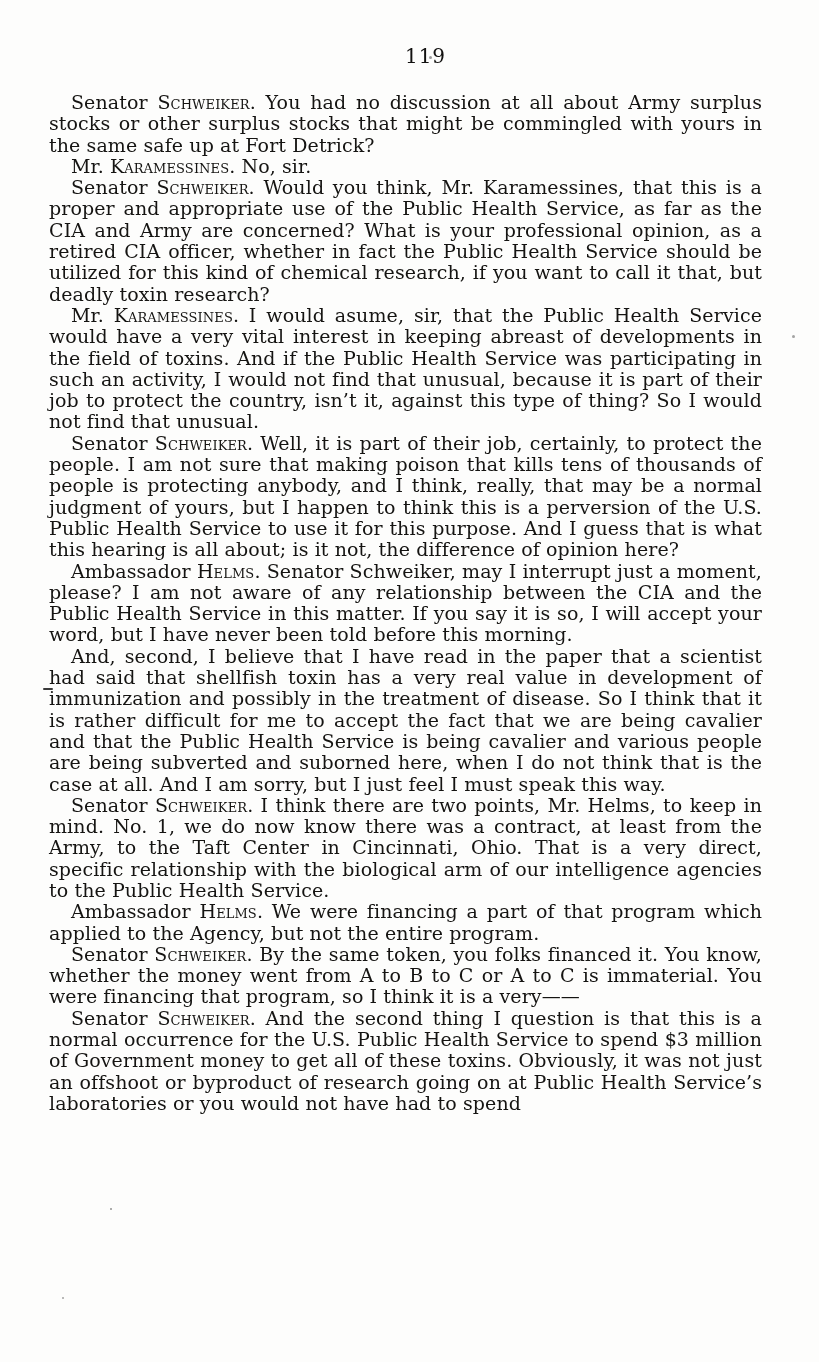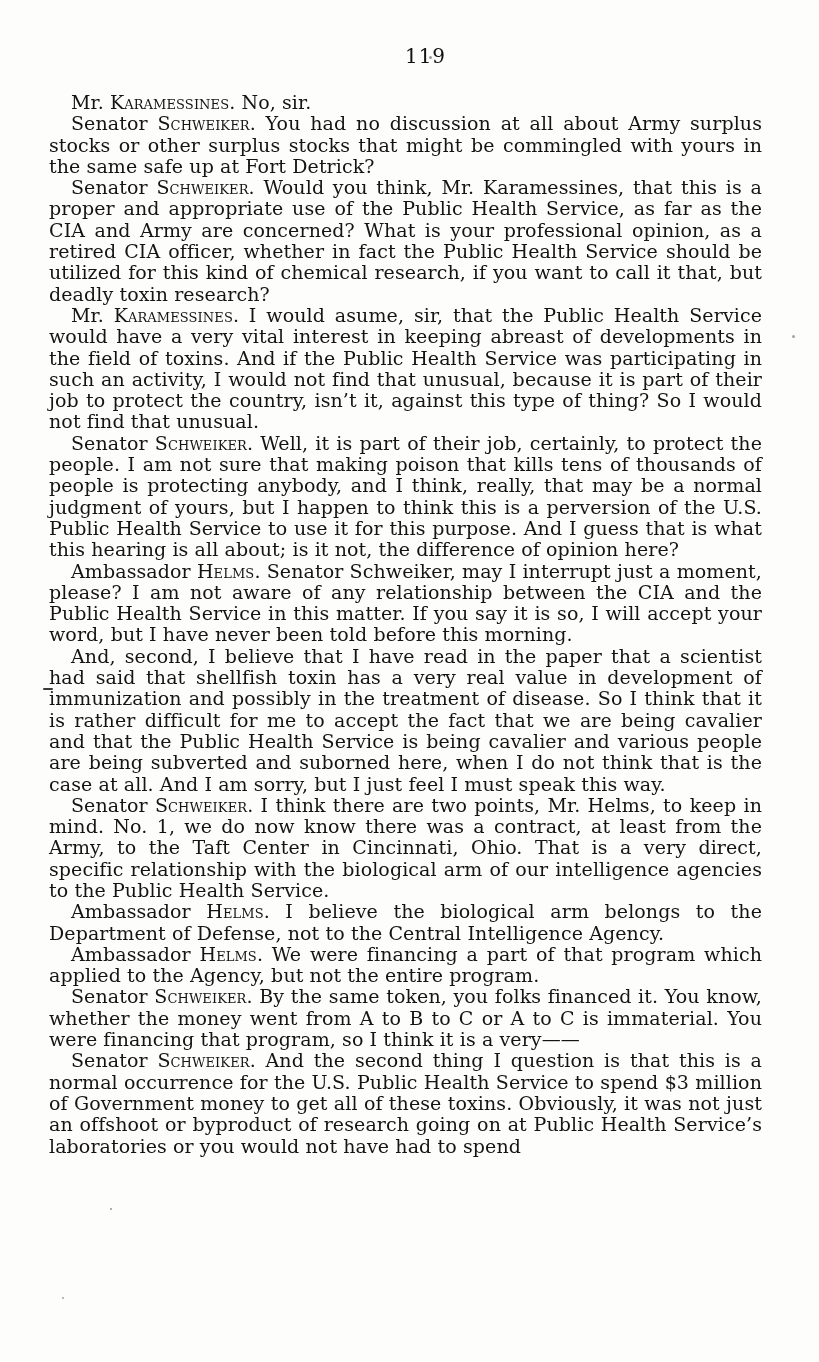--- a/index.html
+++ b/index.html
@@ -66,37 +66,36 @@
 </style>
 </head>
 <body>
 
 <div class="page">
 
   <div class="page-number">119</div>
 
   <div class="body-text">
 
+    <p><span>Senator </span><span class="sc">Schweiker</span><span>. You had no discussion at all about Army surplus stocks or other surplus stocks that might be commingled with yours in the same safe up at Fort Detrick?</span></p>
+
     <p><span>Mr. </span><span class="sc">Karamessines</span><span>. No, sir.</span></p>
-
-    <p><span>Senator </span><span class="sc">Schweiker</span><span>. You had no discussion at all about Army surplus stocks or other surplus stocks that might be commingled with yours in the same safe up at Fort Detrick?</span></p>
 
     <p><span>Senator </span><span class="sc">Schweiker</span><span>. Would you think, Mr. Karamessines, that this is a proper and appropriate use of the Public Health Service, as far as the CIA and Army are concerned? What is your professional opinion, as a retired CIA officer, whether in fact the Public Health Service should be utilized for this kind of chemical research, if you want to call it that, but deadly toxin research?</span></p>
 
     <p><span>Mr. </span><span class="sc">Karamessines</span><span>. I would asume, sir, that the Public Health Service would have a very vital interest in keeping abreast of developments in the field of toxins. And if the Public Health Service was participating in such an activity, I would not find that unusual, because it is part of their job to protect the country, isn’t it, against this type of thing? So I would not find that unusual.</span></p>
 
     <p><span>Senator </span><span class="sc">Schweiker</span><span>. Well, it is part of their job, certainly, to protect the people. I am not sure that making poison that kills tens of thousands of people is protecting anybody, and I think, really, that may be a normal judgment of yours, but I happen to think this is a perversion of the U.S. Public Health Service to use it for this purpose. And I guess that is what this hearing is all about; is it not, the difference of opinion here?</span></p>
 
     <p><span>Ambassador </span><span class="sc">Helms</span><span>. Senator Schweiker, may I interrupt just a moment, please? I am not aware of any relationship between the CIA and the Public Health Service in this matter. If you say it is so, I will accept your word, but I have never been told before this morning.</span></p>
 
     <p><span></span><span class="sc"></span><span>And, second, I believe that I have read in the paper that a scientist had said that shellfish toxin has a very real value in development of immunization and possibly in the treatment of disease. So I think that it is rather difficult for me to accept the fact that we are being cavalier and that the Public Health Service is being cavalier and various people are being subverted and suborned here, when I do not think that is the case at all. And I am sorry, but I just feel I must speak this way.</span></p>
 
     <p><span>Senator </span><span class="sc">Schweiker</span><span>. I think there are two points, Mr. Helms, to keep in mind. No. 1, we do now know there was a contract, at least from the Army, to the Taft Center in Cincinnati, Ohio. That is a very direct, specific relationship with the biological arm of our intelligence agencies to the Public Health Service.</span></p>
 
-    <p><span>Ambassador </span><span class="sc">Helms</span><span>. I believe the biological arm belongs to the Department of Defense, not to the Central Intelligence Agency.</span></p>
 
     <p><span>Ambassador </span><span class="sc">Helms</span><span>. We were financing a part of that program which applied to the Agency, but not the entire program.</span></p>
 
     <p><span>Senator </span><span class="sc">Schweiker</span><span>. By the same token, you folks financed it. You know, whether the money went from A to B to C or A to C is immaterial. You were financing that program, so I think it is a very——</span></p>
 
     <p><span>Senator </span><span class="sc">Schweiker</span><span>. And the second thing I question is that this is a normal occurrence for the U.S. Public Health Service to spend $3 million of Government money to get all of these toxins. Obviously, it was not just an offshoot or byproduct of research going on at Public Health Service’s laboratories or you would not have had to spend</span></p>
 
   </div>
 
   <div class="margin-dash"></div>

